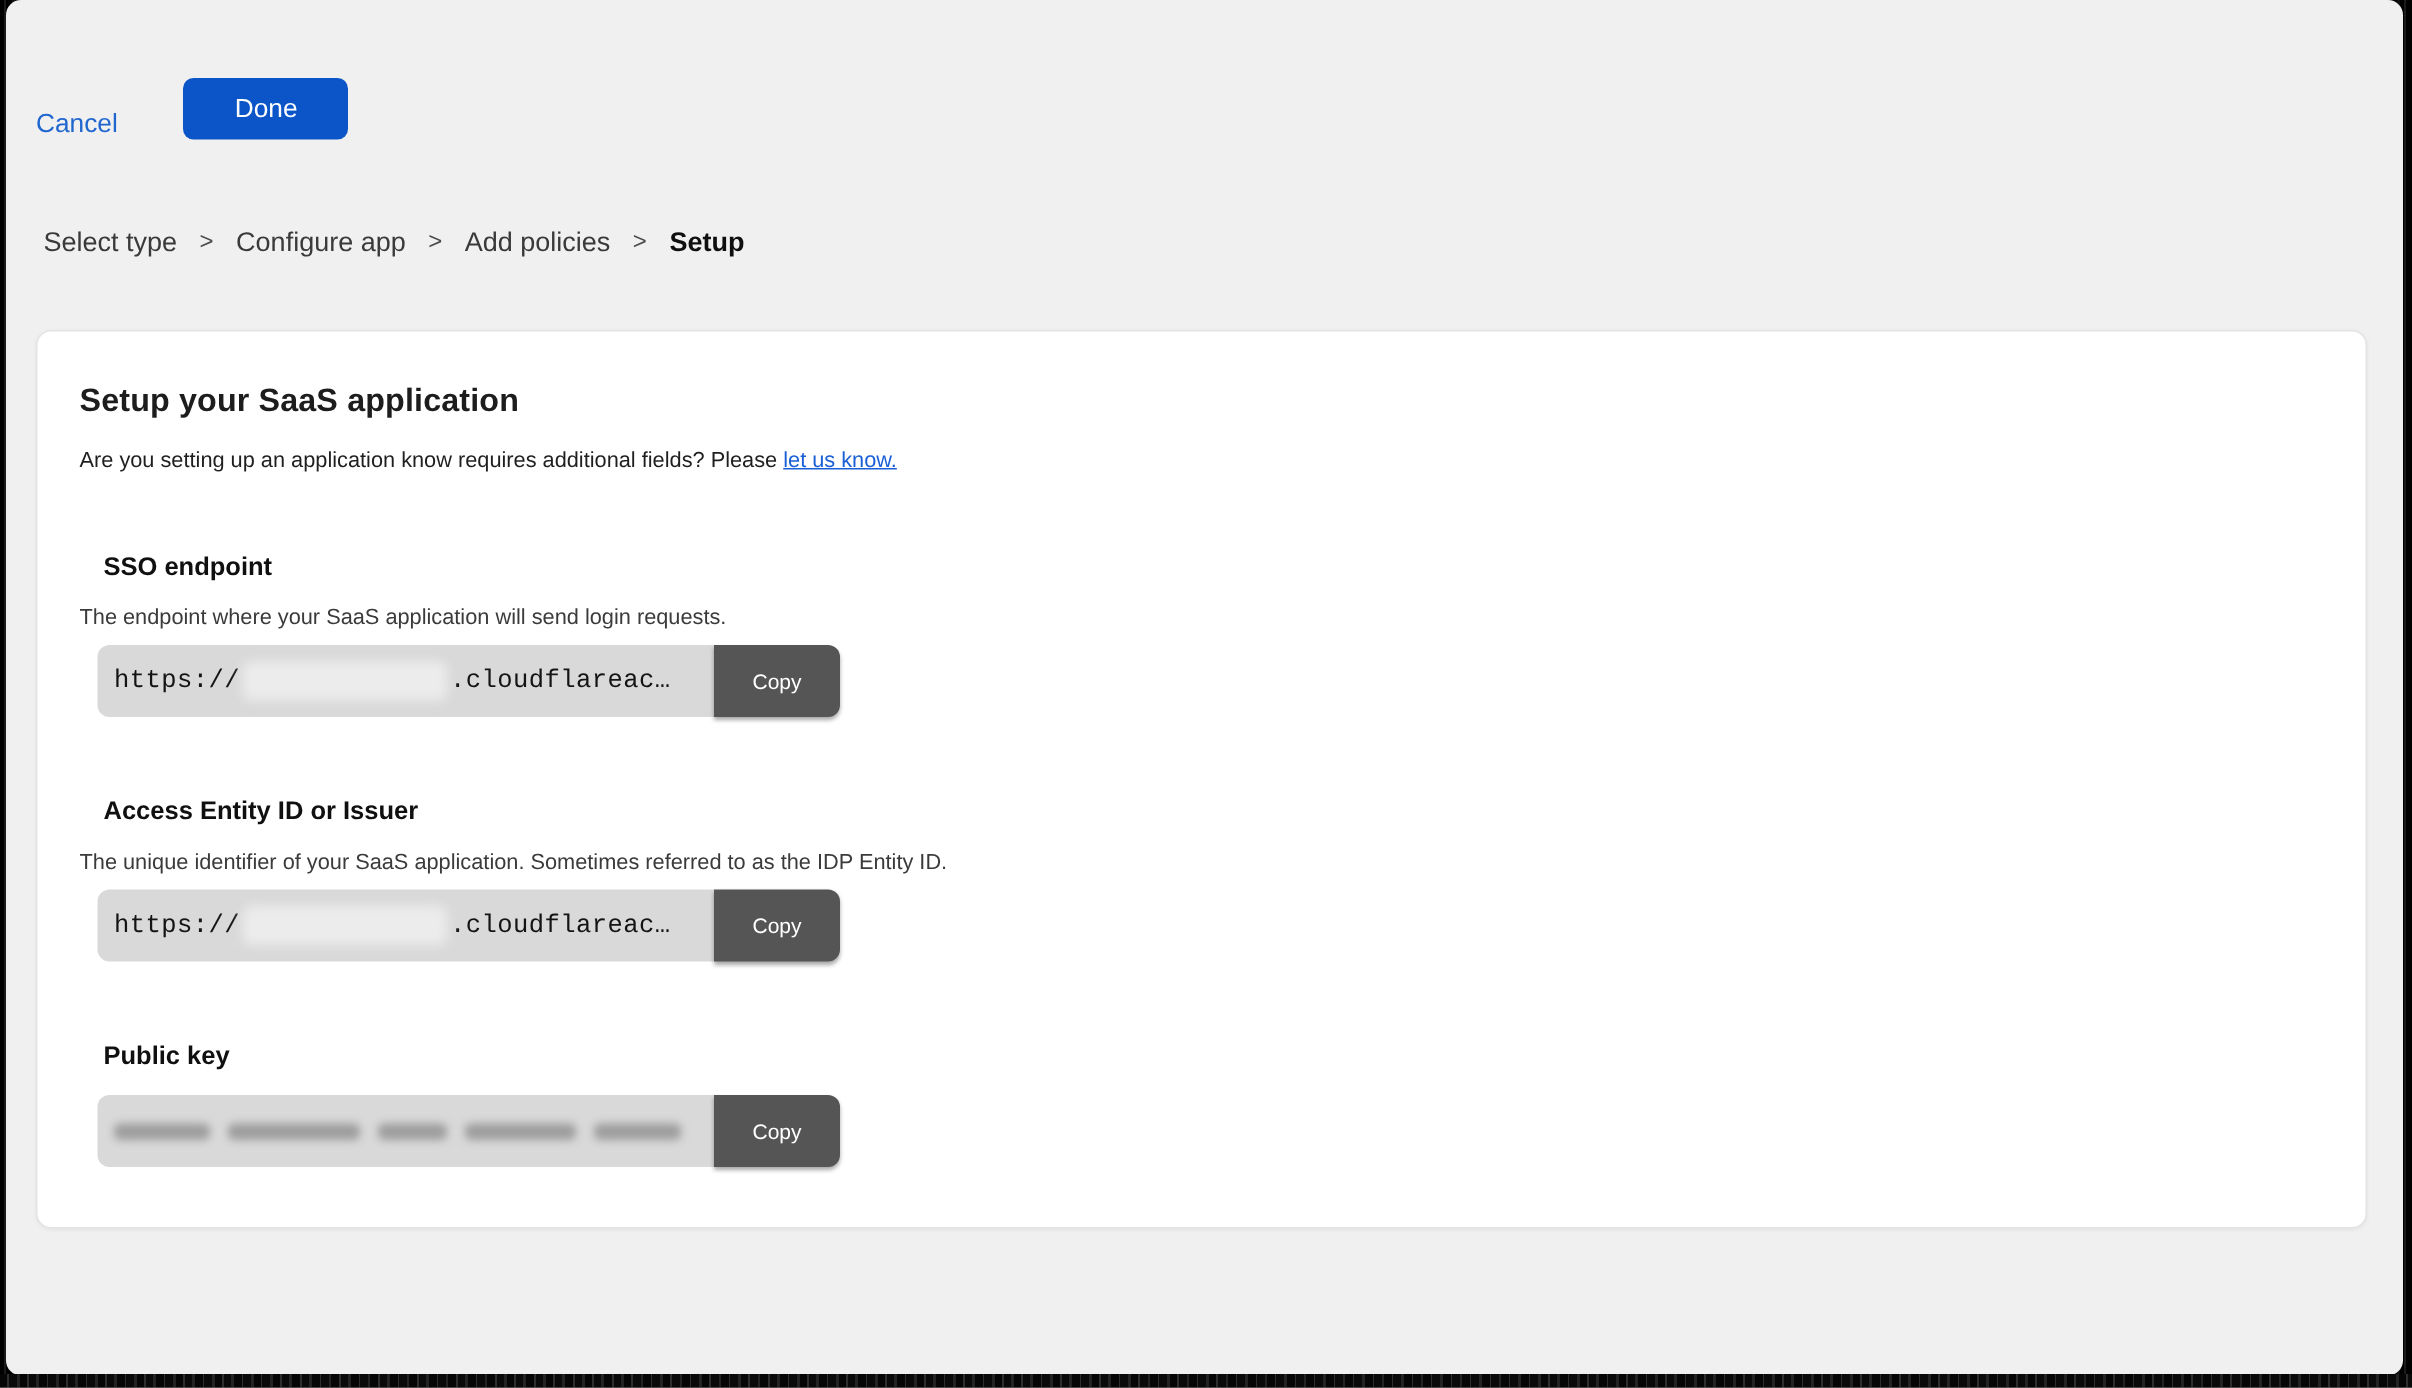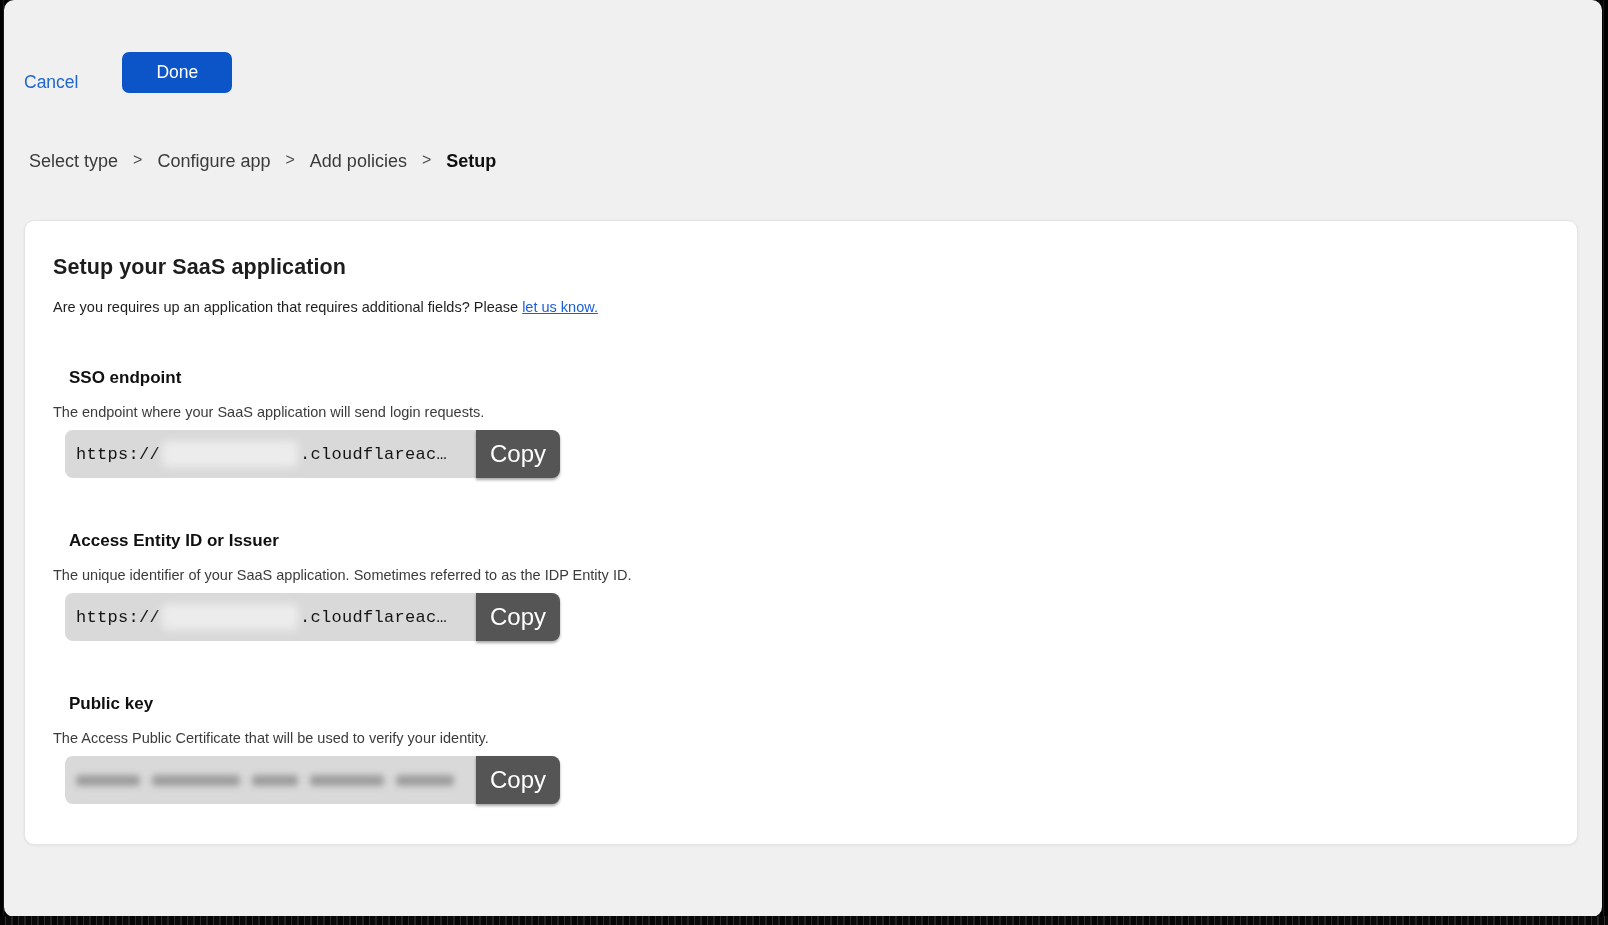--- a/index.html
+++ b/index.html
@@ -37,21 +37,21 @@
     font-family:"Liberation Sans",sans-serif;
     font-size:17.5px;color:#2066cf;padding:0;
   }
   .done-btn{
     background:#0b55c8;color:#fff;border:none;cursor:pointer;
     font-family:"Liberation Sans",sans-serif;
     font-size:17.5px;padding:10px 34px;border-radius:7px;
   }
   
   .breadcrumb{
-    display:flex;align-items:flex-start;gap:15px;
+    display:flex;align-items:center;gap:15px;
     margin:58px 24px 0 25px;
     font-size:18px;color:#3a3a3a;
   }
   .crumb{cursor:pointer;}
   .crumb.active{font-weight:700;color:#0f0f0f;cursor:default;}
   .crumb-sep{color:#4a4a4a;font-size:16px;}
   
   .card{
     margin:48px 24px 0 20px;
     background:#fff;border:1px solid #e4e4e4;border-radius:10px;
@@ -95,21 +95,21 @@
     flex:none;
   }
   .pk-blob{
     display:inline-block;height:11px;border-radius:4px;
     background:#9d9d9d;filter:blur(3px);margin-right:12px;flex:none;
   }
   .pk-b1{width:64px}.pk-b2{width:88px}.pk-b3{width:46px}.pk-b4{width:74px}.pk-b5{width:58px}
   .copy-btn{
     width:84px;border:none;cursor:pointer;
     background:#555555;color:#fff;
-    font-family:"Liberation Sans",sans-serif;font-size:24px;
+    font-family:"Liberation Sans",sans-serif;font-size:14px;
     border-radius:0 8px 8px 0;
     box-shadow:0 2px 3px rgba(0,0,0,0.35);
   }
 </style>
 </head>
 <body>
 
 <div class="screen">
   <div class="window">
 
@@ -126,21 +126,21 @@
       <span class="crumb">Configure app</span>
       <span class="crumb-sep">&gt;</span>
       <span class="crumb">Add policies</span>
       <span class="crumb-sep">&gt;</span>
       <span class="crumb active">Setup</span>
     </nav>
 
     <section class="card">
       <h2 class="card-title">Setup your SaaS application</h2>
       <p class="card-note">
-        <span>Are you requires up an application that requires additional fields? Please</span>
+        <span>Are you setting up an application know requires additional fields? Please</span>
         <span class="note-link">let us know.</span>
       </p>
 
       <div class="field">
         <h3 class="field-label">SSO endpoint</h3>
         <p class="field-desc">The endpoint where your SaaS application will send login requests.</p>
         <div class="value-row">
           <div class="value-box">
             <span class="mono">https://</span>
             <span class="redact-blob"></span>
@@ -158,21 +158,20 @@
             <span class="mono">https://</span>
             <span class="redact-blob"></span>
             <span class="mono">.cloudflareac…</span>
           </div>
           <button class="copy-btn">Copy</button>
         </div>
       </div>
 
       <div class="field">
         <h3 class="field-label">Public key</h3>
-        <p class="field-desc">The Access Public Certificate that will be used to verify your identity.</p>
         <div class="value-row">
           <div class="value-box">
             <span class="pk-blob pk-b1"></span>
             <span class="pk-blob pk-b2"></span>
             <span class="pk-blob pk-b3"></span>
             <span class="pk-blob pk-b4"></span>
             <span class="pk-blob pk-b5"></span>
           </div>
           <button class="copy-btn">Copy</button>
         </div>

